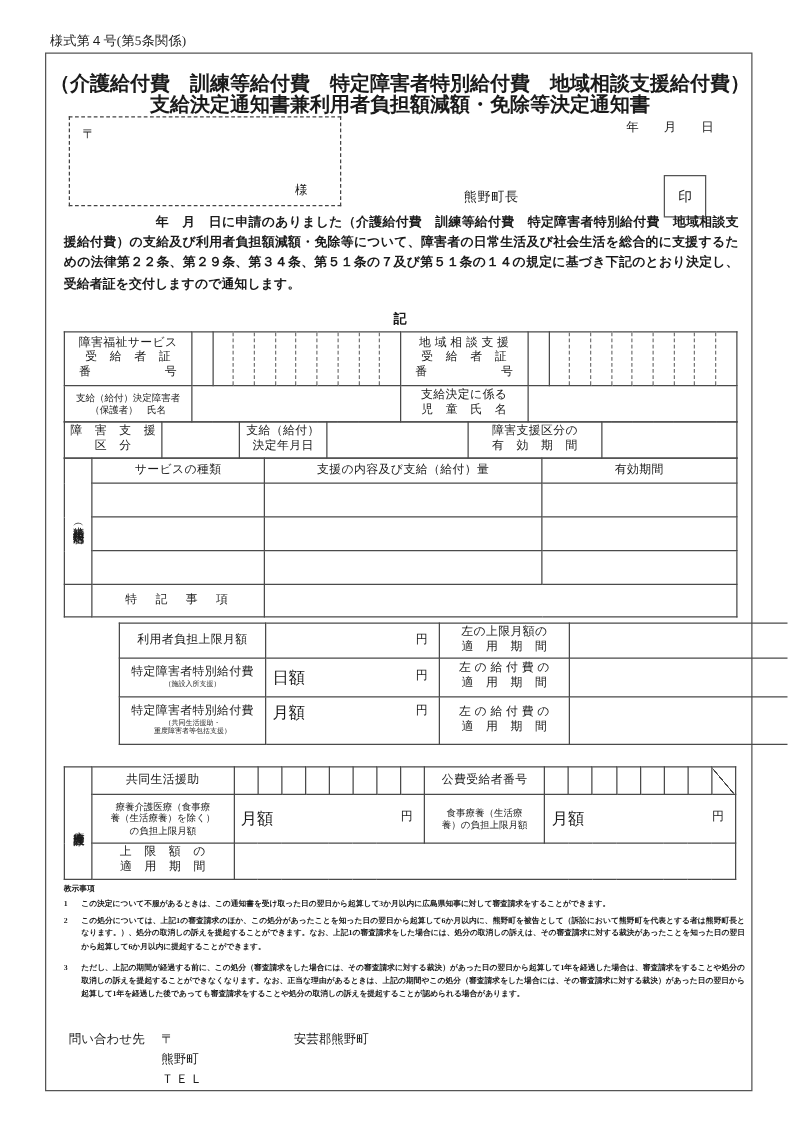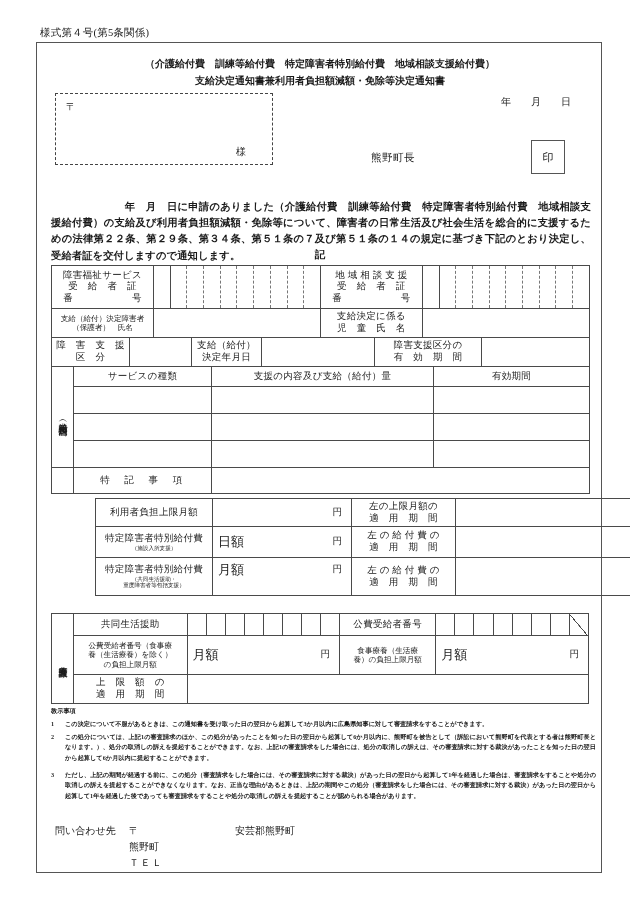--- a/index.html
+++ b/index.html
@@ -44,21 +44,21 @@
     position: absolute;
     left: 0; top: 0;
     width: 566px;
     height: 831px;
   }
   
   .title1, .title2 {
     position: absolute;
     width: 566px;
     text-align: center;
-    font-size: 10px;
+    font-size: 16px;
     font-weight: bold;
     white-space: nowrap;
     font-family: Liberation Mono, monospace;
   }
   .title1 { top: 14px; }
   .title2 { top: 31px; }
 
   
   .addr-box {
     position: absolute;
@@ -107,21 +107,21 @@
     box-sizing: border-box;
     font-size: 11px;
     display: flex;
     align-items: center;
     justify-content: center;
   }
   
   .body-text {
     position: absolute;
     left: 14px;
-    top: 156px;
+    top: 128px;
     width: 540px;
     font-size: 10.3px;
     line-height: 16.2px;
     text-align: justify;
     text-indent: 42px;
     font-weight: bold;
     letter-spacing: 0.1px;
   }
   .ki {
     position: absolute;
@@ -536,21 +536,21 @@
           <td></td>
           <td></td>
           <td></td>
           <td></td>
           <td></td>
           <td></td>
           <td class="diag"></td>
         </tr>
         <tr style="height:39px;">
           <td class="lbl-sm leftcell">
-            <div>公費受給者番号（食事療</div>
+            <div>療養介護医療（食事療</div>
             <div>養（生活療養）を除く）</div>
             <div>の負担上限月額</div>
           </td>
           <td colspan="8" class="cellrow-yen">
             <span class="amt-label">月額</span>
             <span class="yen-mark">円</span>
           </td>
           <td class="lbl-sm leftcell">
             <div>食事療養（生活療</div>
             <div>養）の負担上限月額</div>

